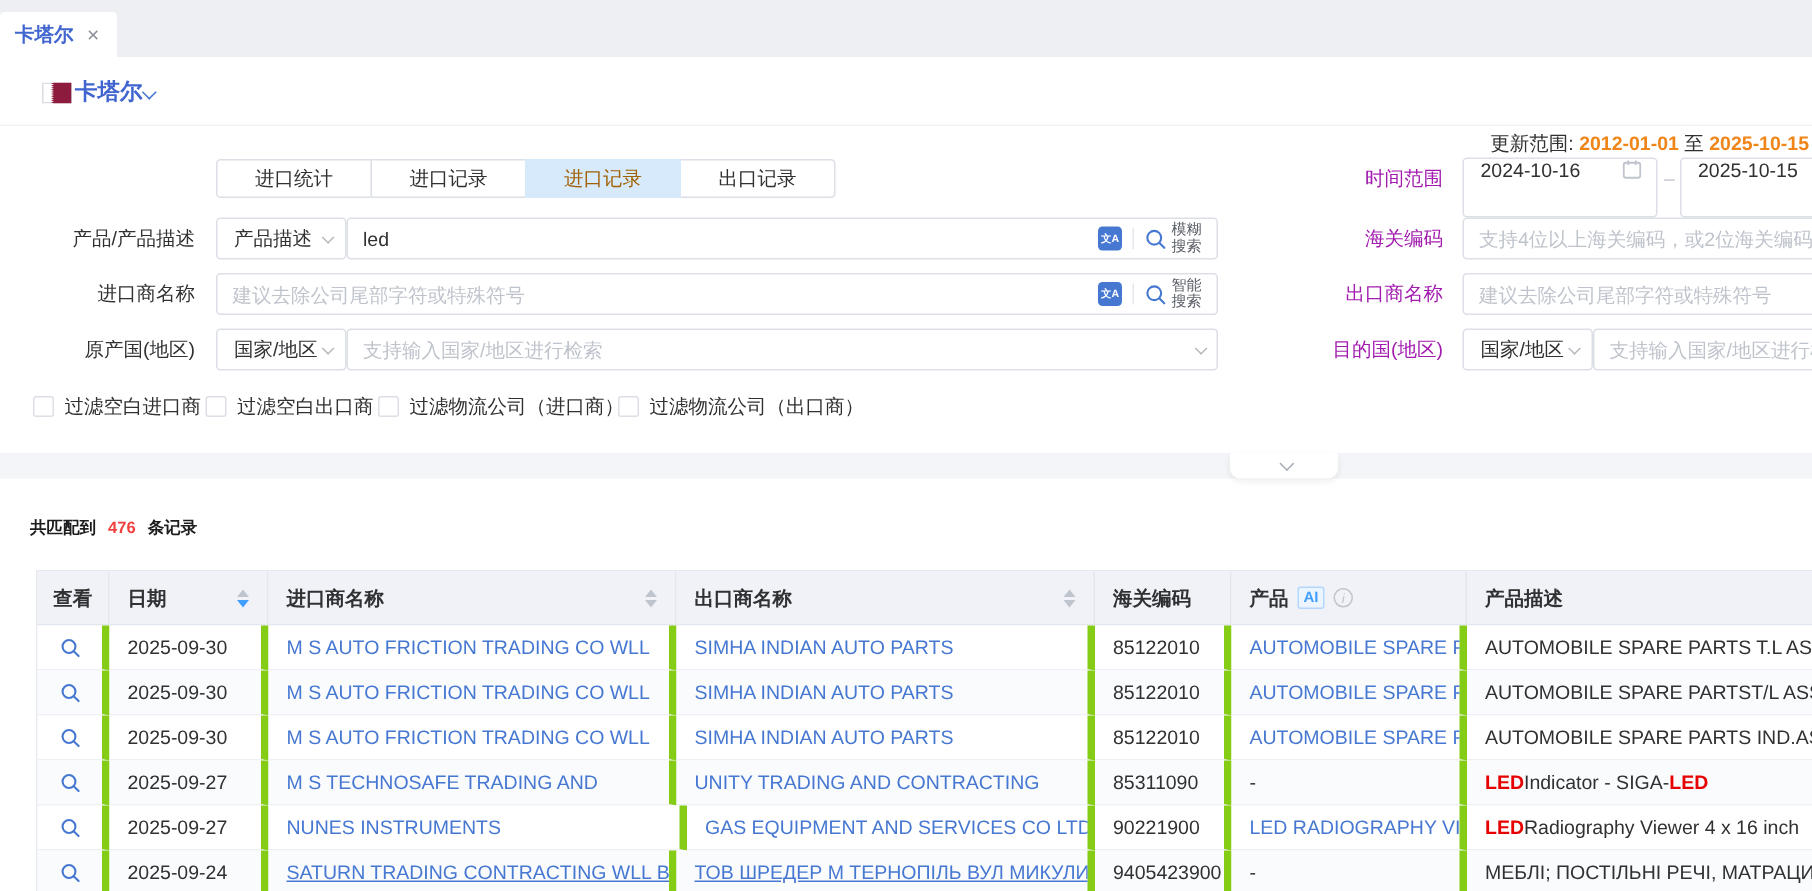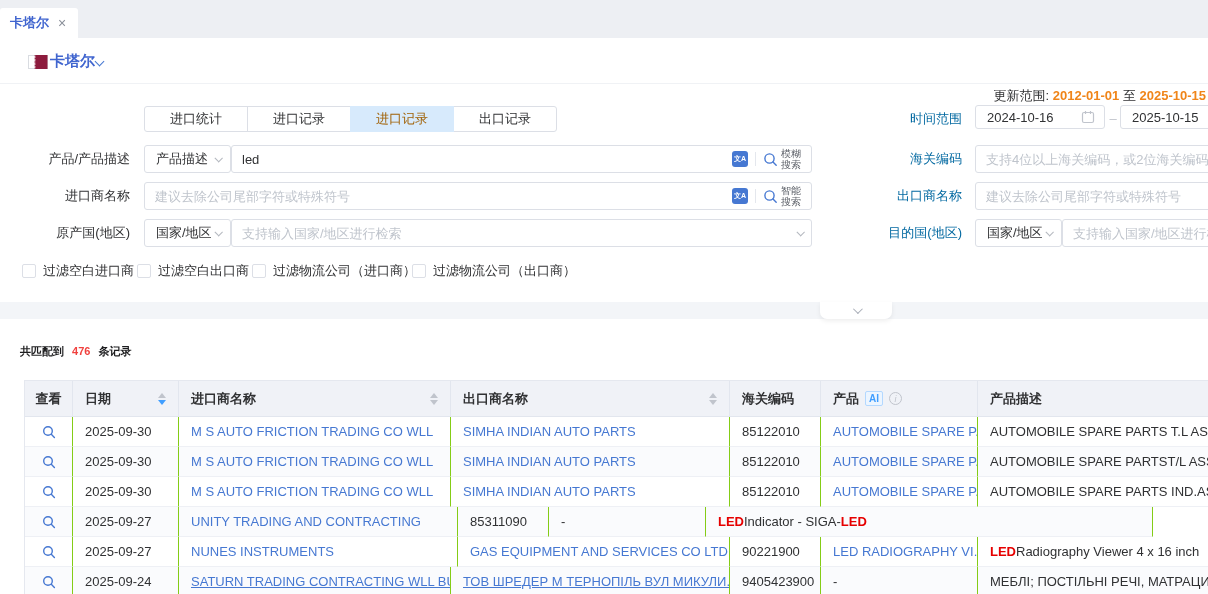--- a/index.html
+++ b/index.html
@@ -21,21 +21,21 @@
   .country-title{position:absolute;left:50px;top:14px;font-size:15px;font-weight:bold;color:#4065cf;}
   .title-chev{position:absolute;left:96px;top:20px;width:7px;height:7px;
               border-right:1.6px solid #4678d2;border-bottom:1.6px solid #4678d2;transform:rotate(45deg);}
 
   
   .filter{position:absolute;top:84px;left:0;width:100%;height:218px;background:#fff;}
   .update-range{position:absolute;top:3px;right:2px;white-space:nowrap;color:#303133;}
   .update-range .odate{color:#f08519;font-weight:bold;}
 
   .flabel{position:absolute;left:0;width:130px;text-align:right;color:#303133;white-space:nowrap;}
-  .rlabel{position:absolute;left:822px;width:140px;text-align:right;color:#0369a1;white-space:nowrap;}
+  .rlabel{position:absolute;left:822px;width:140px;text-align:right;color:#a21caf;white-space:nowrap;}
 
   .ds-group{position:absolute;left:144px;top:22px;height:26px;display:flex;}
   .ds-btn{padding:0 25px;line-height:24px;height:26px;border:1px solid #dcdfe6;background:#fff;
           margin-left:-1px;cursor:pointer;white-space:nowrap;color:#303133;}
   .ds-btn:first-child{border-radius:3px 0 0 3px;margin-left:0;}
   .ds-btn:last-child{border-radius:0 3px 3px 0;}
   .ds-btn.active{background:#d7eafc;color:#a16207;border-color:#d7eafc;position:relative;z-index:1;}
 
   .mini-select{position:absolute;height:28px;border:1px solid #dcdfe6;border-radius:3px;background:#fff;
                display:flex;align-items:center;justify-content:space-between;padding:0 9px 0 11px;cursor:pointer;}
@@ -45,22 +45,22 @@
             display:flex;align-items:center;overflow:hidden;}
   .inputbox input{border:none;outline:none;flex:1;min-width:0;font:inherit;color:#303133;
                   padding:0 10px;background:transparent;}
   .inputbox input::placeholder{color:#bfc4cc;}
   .icon-tools{display:flex;align-items:center;gap:7px;padding-right:8px;flex:none;}
   .translate-icon{width:16px;height:16px;background:#4678d2;color:#fff;border-radius:3px;
                   font-size:7px;display:flex;align-items:center;justify-content:center;font-weight:bold;}
   .vdiv{width:1px;height:14px;background:#e4e7ed;}
   .fz{display:flex;align-items:center;gap:3px;cursor:pointer;}
   .fz-label{font-size:10px;line-height:1.1;color:#5a5e66;width:22px;word-break:break-all;}
-  .date-box{position:absolute;height:24px;border:1px solid #dcdfe6;border-radius:3px;background:#fff;
-            display:flex;align-items:center;justify-content:space-between;padding:0 9px 0 11px;}
+  .date-box{position:absolute;height:40px;border:1px solid #dcdfe6;border-radius:3px;background:#fff;
+            display:flex;align-items:flex-start;justify-content:space-between;padding:0 9px 0 11px;}
   .date-sep{position:absolute;left:1106px;width:14px;text-align:center;color:#c0c4cc;}
 
   .chk-row{position:absolute;top:176px;left:0;width:100%;height:22px;}
   .chk{position:absolute;display:flex;align-items:center;cursor:pointer;top:0;height:22px;}
   .chk:nth-child(1){left:22px;} .chk:nth-child(2){left:137px;}
   .chk:nth-child(3){left:252px;} .chk:nth-child(4){left:412px;}
   .chk-box{width:14px;height:14px;border:1px solid #dcdfe6;border-radius:2px;background:#fff;margin-right:7px;flex:none;}
   .chk-label{white-space:nowrap;color:#303133;}
 
   
@@ -72,21 +72,21 @@
                  transform:rotate(45deg) translateY(-2px);}
 
   
   .summary{position:absolute;top:344px;left:20px;font-size:11px;font-weight:bold;color:#1d1d1f;}
   .summary .count{color:#f0413e;margin:0 5px;}
 
   .table{position:absolute;left:24px;top:380px;width:1400px;border-top:1px solid #e5e8ef;border-left:1px solid #e5e8ef;}
   .tr{display:flex;}
   .cell{display:flex;align-items:center;padding:0 12px;white-space:nowrap;overflow:hidden;}
   .th{height:36px;background:#f0f2f7;font-weight:bold;color:#303133;border-right:1px solid #e2e6ee;border-bottom:1px solid #e2e6ee;}
-  .td{height:30px;background:#fff;border-right:1px solid #84cc16;border-bottom:1px solid #eef0f5;}
+  .td{height:30px;background:#fff;border-right:5px solid #84cc16;border-bottom:1px solid #eef0f5;}
   .tr.alt .td{background:#fafbfd;}
   .c0{width:48px;justify-content:center;padding:0;flex:none;}
   .c1{width:106px;flex:none;} .c2{width:272px;flex:none;} .c3{width:279px;flex:none;}
   .c4{width:91px;flex:none;} .c5{width:157px;flex:none;} .c6{width:447px;flex:none;}
   .link{color:#4678d2;cursor:pointer;}
   .u{text-decoration:underline;}
   .desc-hl{color:#e60000;font-weight:bold;}
   .sort{display:flex;flex-direction:column;margin-left:auto;gap:2px;cursor:pointer;}
   .car-up{width:0;height:0;border-left:4px solid transparent;border-right:4px solid transparent;border-bottom:5px solid #c0c4cc;}
   .car-down{width:0;height:0;border-left:4px solid transparent;border-right:4px solid transparent;border-top:5px solid #c0c4cc;}
@@ -364,20 +364,23 @@
         <div class="tr alt">
           <div class="cell td c0">
             <span class="view-btn">
               <svg width="14" height="14" viewBox="0 0 14 14">
                 <circle cx="6" cy="6" r="4.3" fill="none" stroke="#4678d2" stroke-width="1.4"></circle>
                 <line x1="9.3" y1="9.3" x2="12.4" y2="12.4" stroke="#4678d2" stroke-width="1.4" stroke-linecap="round"></line>
               </svg>
             </span>
           </div>
           <div class="cell td c1">2025-09-27</div>
+          <div class="cell td c2">
+            <span class="link">M S TECHNOSAFE TRADING AND</span>
+          </div>
           <div class="cell td c3">
             <span class="link">UNITY TRADING AND CONTRACTING</span>
           </div>
           <div class="cell td c4">85311090</div>
           <div class="cell td c5">
             <span>-</span>
           </div>
           <div class="cell td c6">
             <span class="desc-hl">LED</span>
             <span> Indicator - SIGA-</span>

